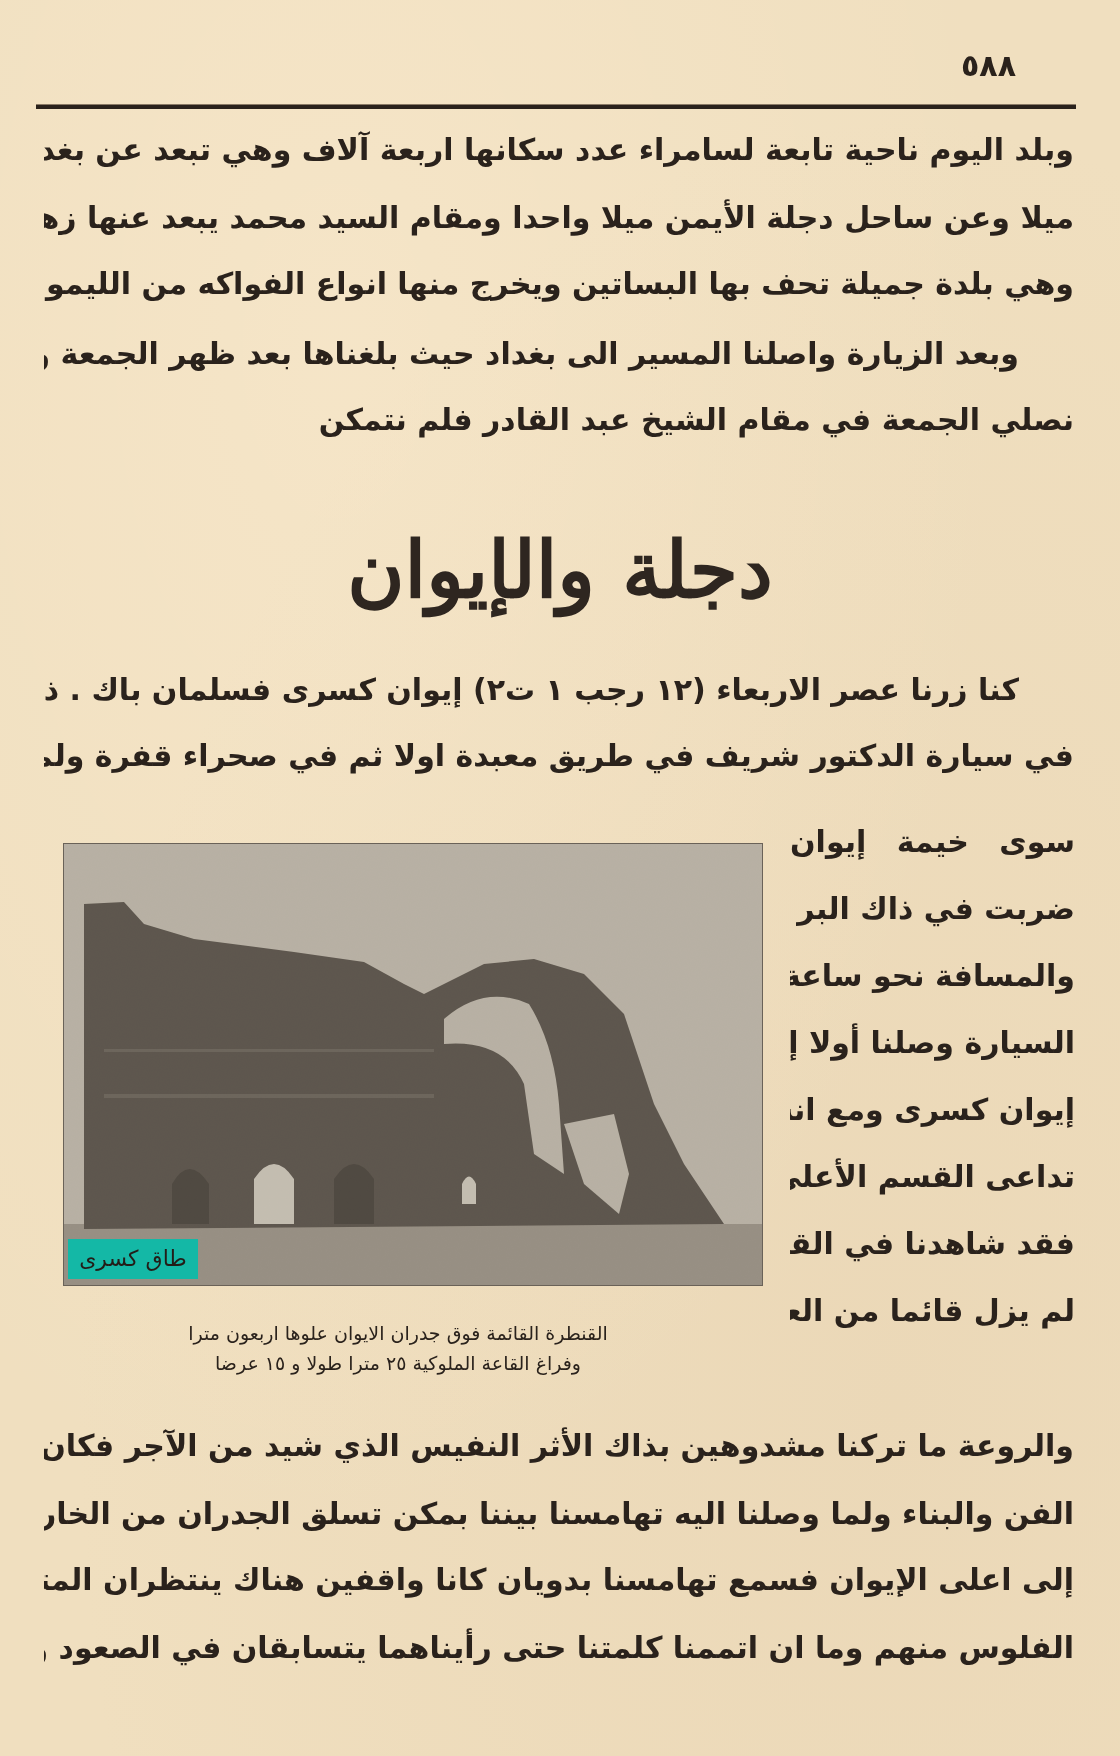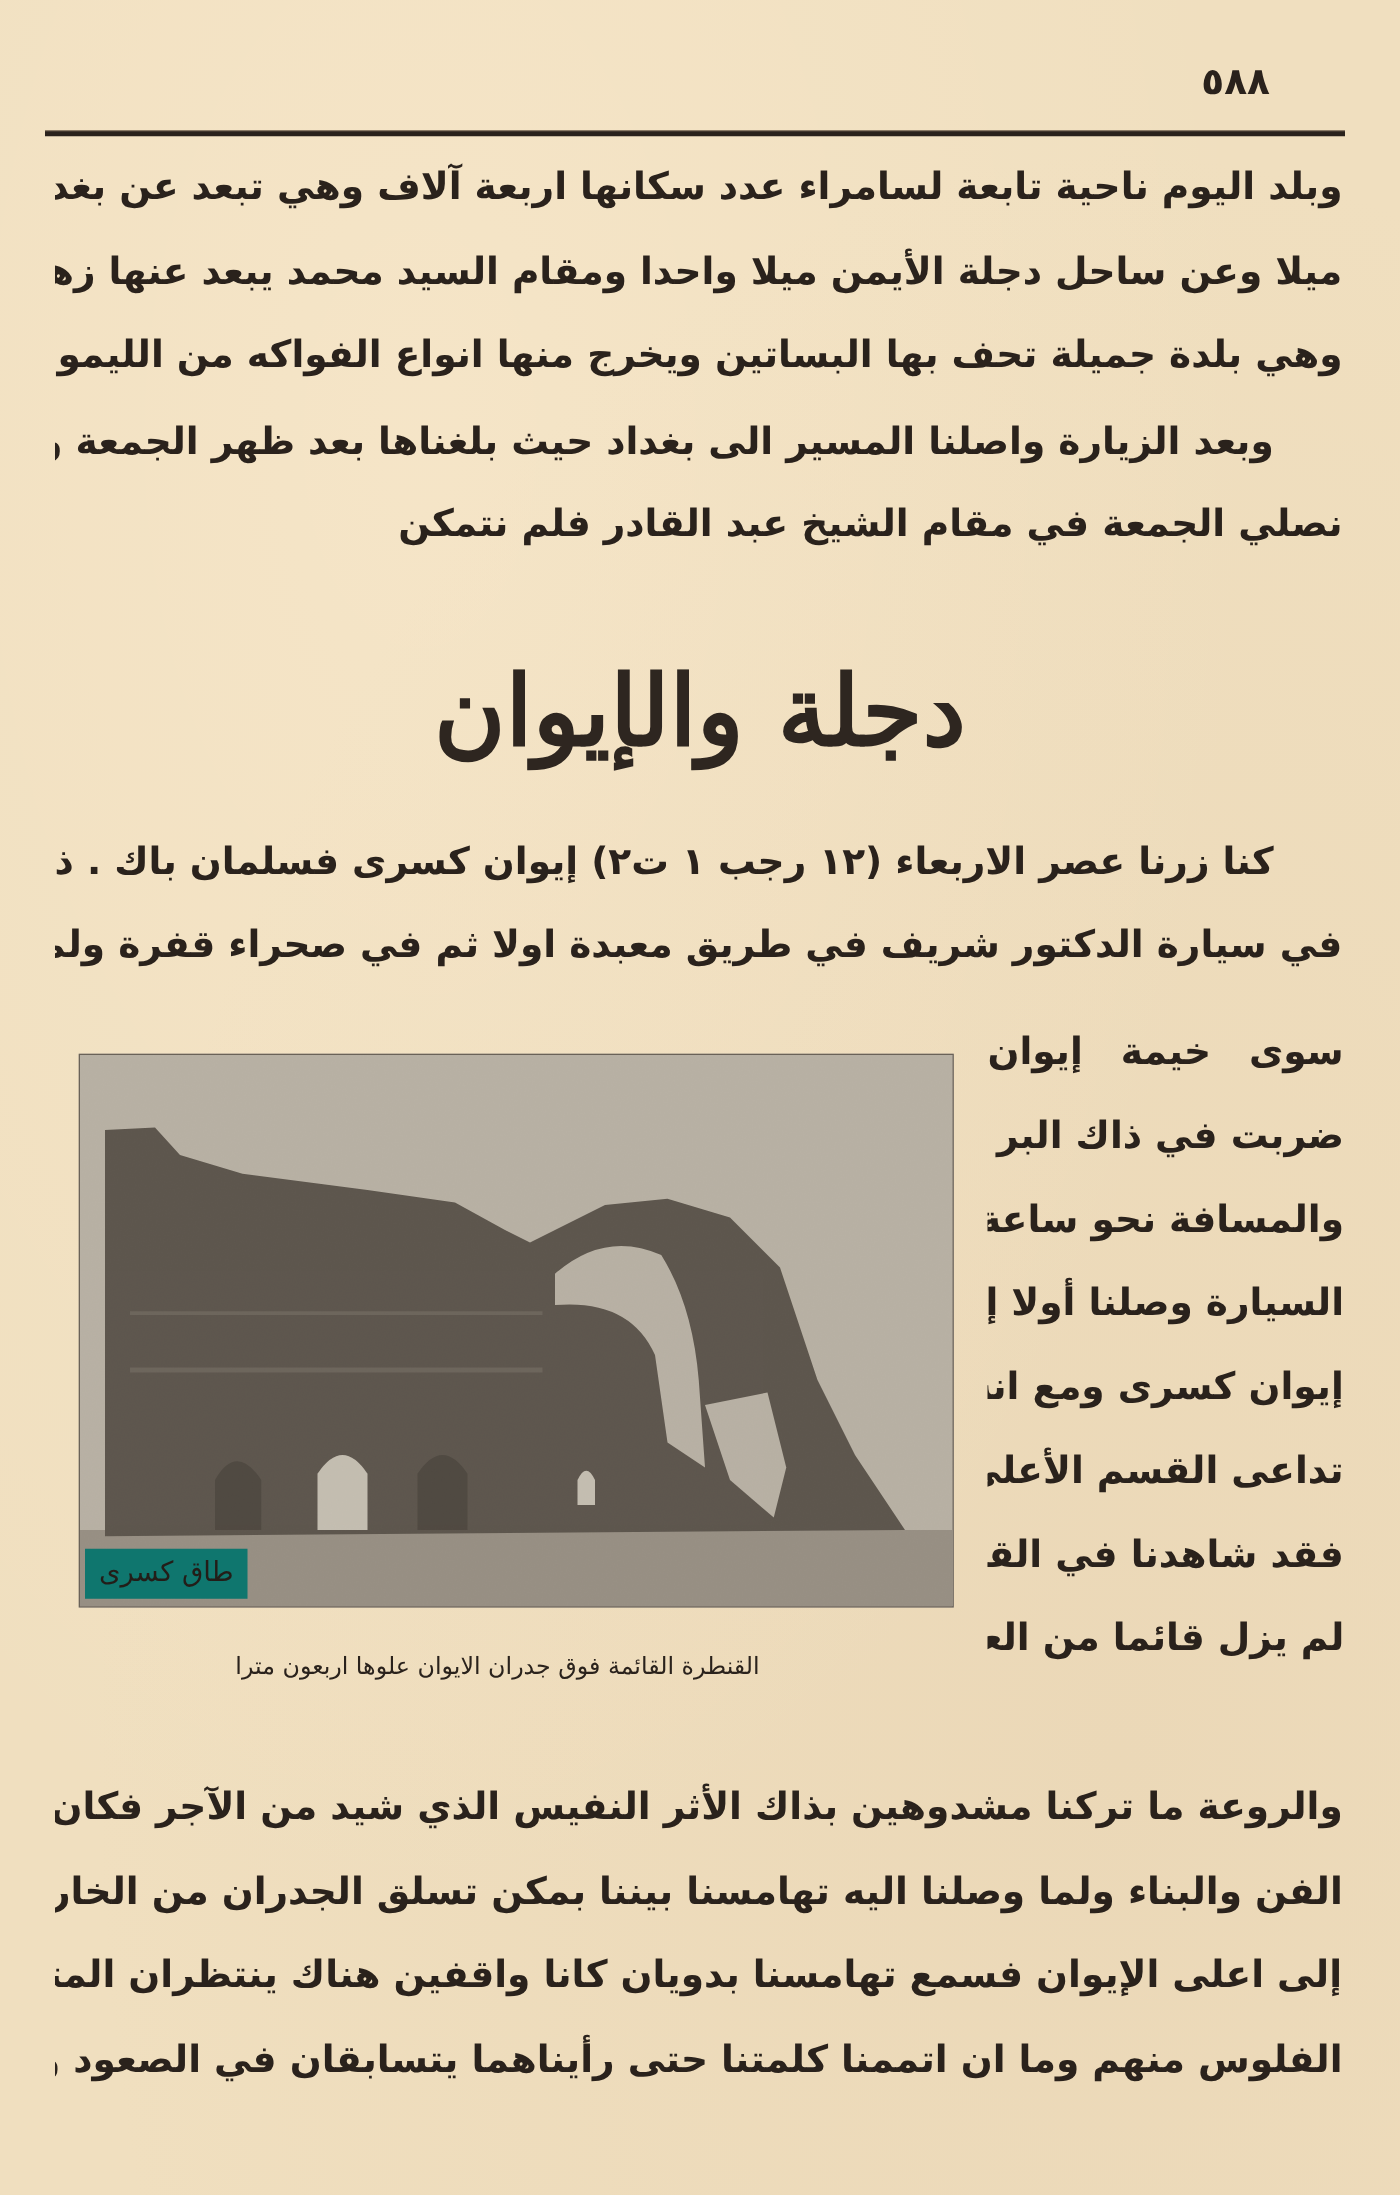--- a/index.html
+++ b/index.html
@@ -97,21 +97,21 @@
       border: 1px solid #6a6258;
       overflow: hidden;
     }
     .photo svg { display: block; }
     .photo-label {
       position: absolute;
       left: 4px;
       bottom: 6px;
       width: 130px;
       height: 40px;
-      background: #0f766e;
+      background: #14b8a6;
       direction: rtl;
       text-align: center;
       font-size: 22px;
       line-height: 40px;
       color: #231d18;
     }
     .caption {
       position: absolute;
       left: 88px;
       width: 620px;
@@ -180,19 +180,20 @@
   <div class="line side" style="top:820px;">سوى خيمة إيوان</div>
   <div class="line side" style="top:887px;">ضربت في ذاك البر الأقفر</div>
   <div class="line side" style="top:954px;">والمسافة نحو ساعة في</div>
   <div class="line side" style="top:1021px;">السيارة وصلنا أولا إلى</div>
   <div class="line side" style="top:1088px;">إيوان كسرى ومع انه</div>
   <div class="line side" style="top:1155px;">تداعى القسم الأعلى منه</div>
   <div class="line side" style="top:1222px;">فقد شاهدنا في القسم الذي</div>
   <div class="line side" style="top:1289px;">لم يزل قائما من العظمة</div>
 
   <div class="caption" style="top:1322px;">القنطرة القائمة فوق جدران الايوان علوها اربعون مترا</div>
+  <div class="caption" style="top:1352px;">وفراغ القاعة الملوكية ٢٥ مترا طولا و ١٥ عرضا</div>
 
   <div class="line full" style="top:1424px;">والروعة ما تركنا مشدوهين بذاك الأثر النفيس الذي شيد من الآجر فكان من مفاخر</div>
   <div class="line full" style="top:1492px;">الفن والبناء ولما وصلنا اليه تهامسنا بيننا بمكن تسلق الجدران من الخارج للوصول</div>
   <div class="line full" style="top:1558px;">إلى اعلى الإيوان فسمع تهامسنا بدويان كانا واقفين هناك ينتظران المتفرجين لأخذ</div>
   <div class="line full" style="top:1626px;">الفلوس منهم وما ان اتممنا كلمتنا حتى رأيناهما يتسابقان في الصعود وما هي إلا دقيقـة</div>
 
 </div>
 
 </body></html>

